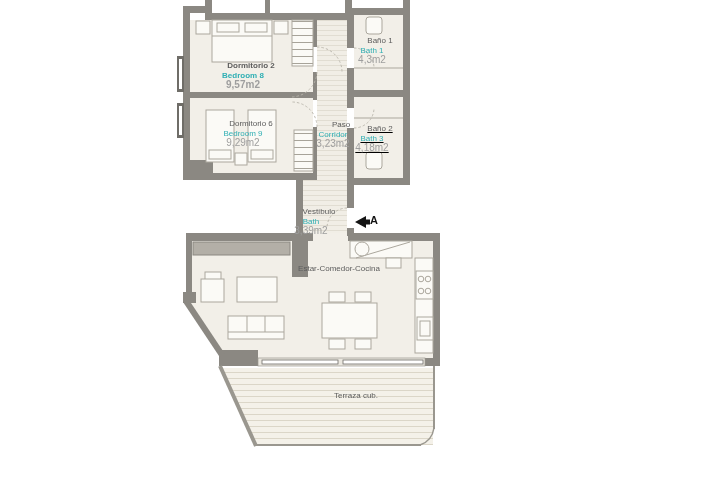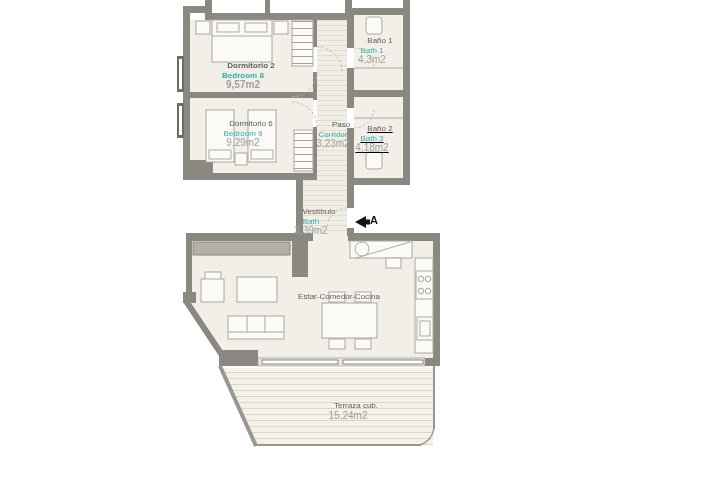--- a/index.html
+++ b/index.html
@@ -1,20 +1,20 @@
 <!DOCTYPE html>
 <html><head>
 <meta charset="utf-8">
 <style>
   html,body{margin:0;padding:0;background:#ffffff;}
   #stage{position:relative;width:726px;height:485px;background:#ffffff;overflow:hidden;
          font-family:"Liberation Sans", sans-serif;}
   #plan-svg{position:absolute;left:0;top:0;}
   .room-label{position:absolute;text-align:center;line-height:9.5px;font-size:8px;width:120px;}
-  .room-label.wide{width:170px;margin-top:28px;}
+  .room-label.wide{width:170px;}
   .room-label .name-es{display:block;color:#5C5C5C;padding-left:16px;}
   .room-label .name-en{display:block;color:#2FAFB4;}
   .room-label .area{display:block;color:#9E9E9E;font-size:10px;}
   #entrance-label{position:absolute;left:370px;top:214px;font-size:11px;font-weight:bold;color:#141414;}
 </style>
 </head>
 <body>
 
 <div id="stage">
 
@@ -197,20 +197,19 @@
   <div class="room-label" style="left:251px;top:207px;">
     <span class="name-es">Vestíbulo</span>
     <span class="name-en">Bath</span>
     <span class="area">3,39m2</span>
   </div>
 
   <div class="room-label wide" style="left:246px;top:264px;">
     <span class="name-es">Estar-Comedor-Cocina</span>
   </div>
 
-  <div class="room-label wide" style="left:263px;top:373px;">
+  <div class="room-label wide" style="left:263px;top:391px;">
     <span class="name-es">Terraza cub.</span>
-    <span class="area">15,24m2</span>
   </div>
 
   <div id="entrance-label">A</div>
 
 </div>
 
 </body></html>

